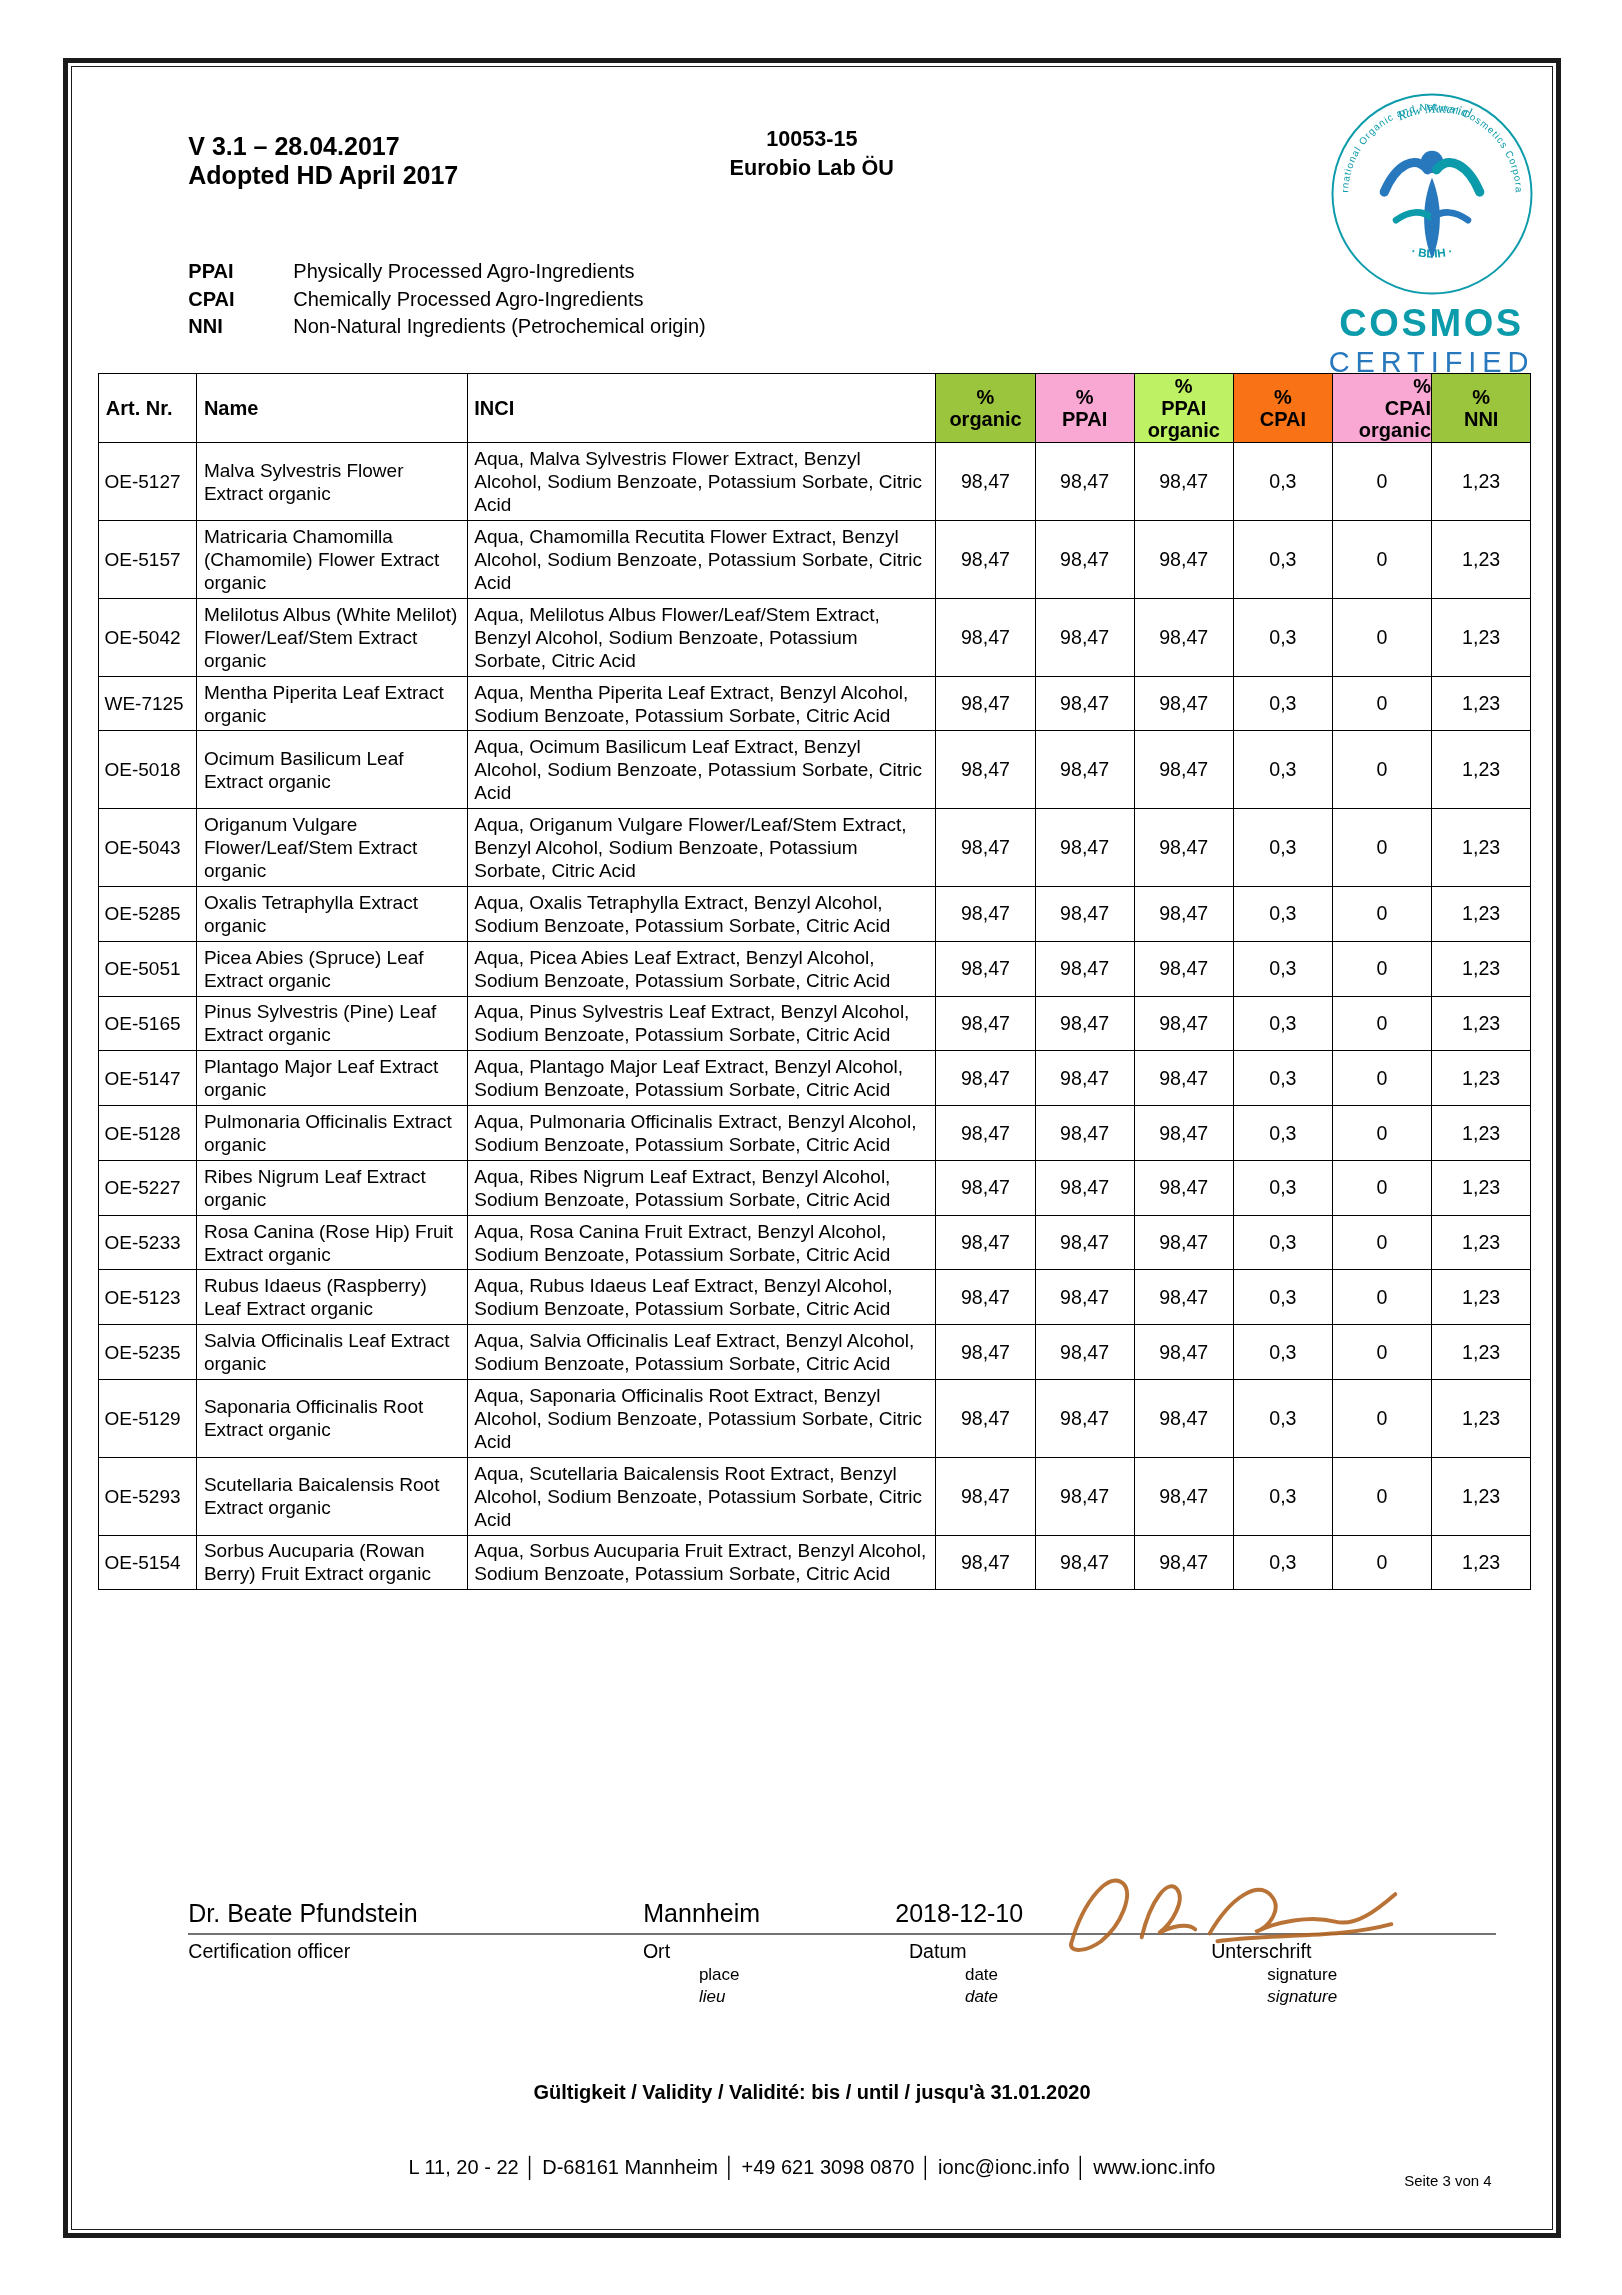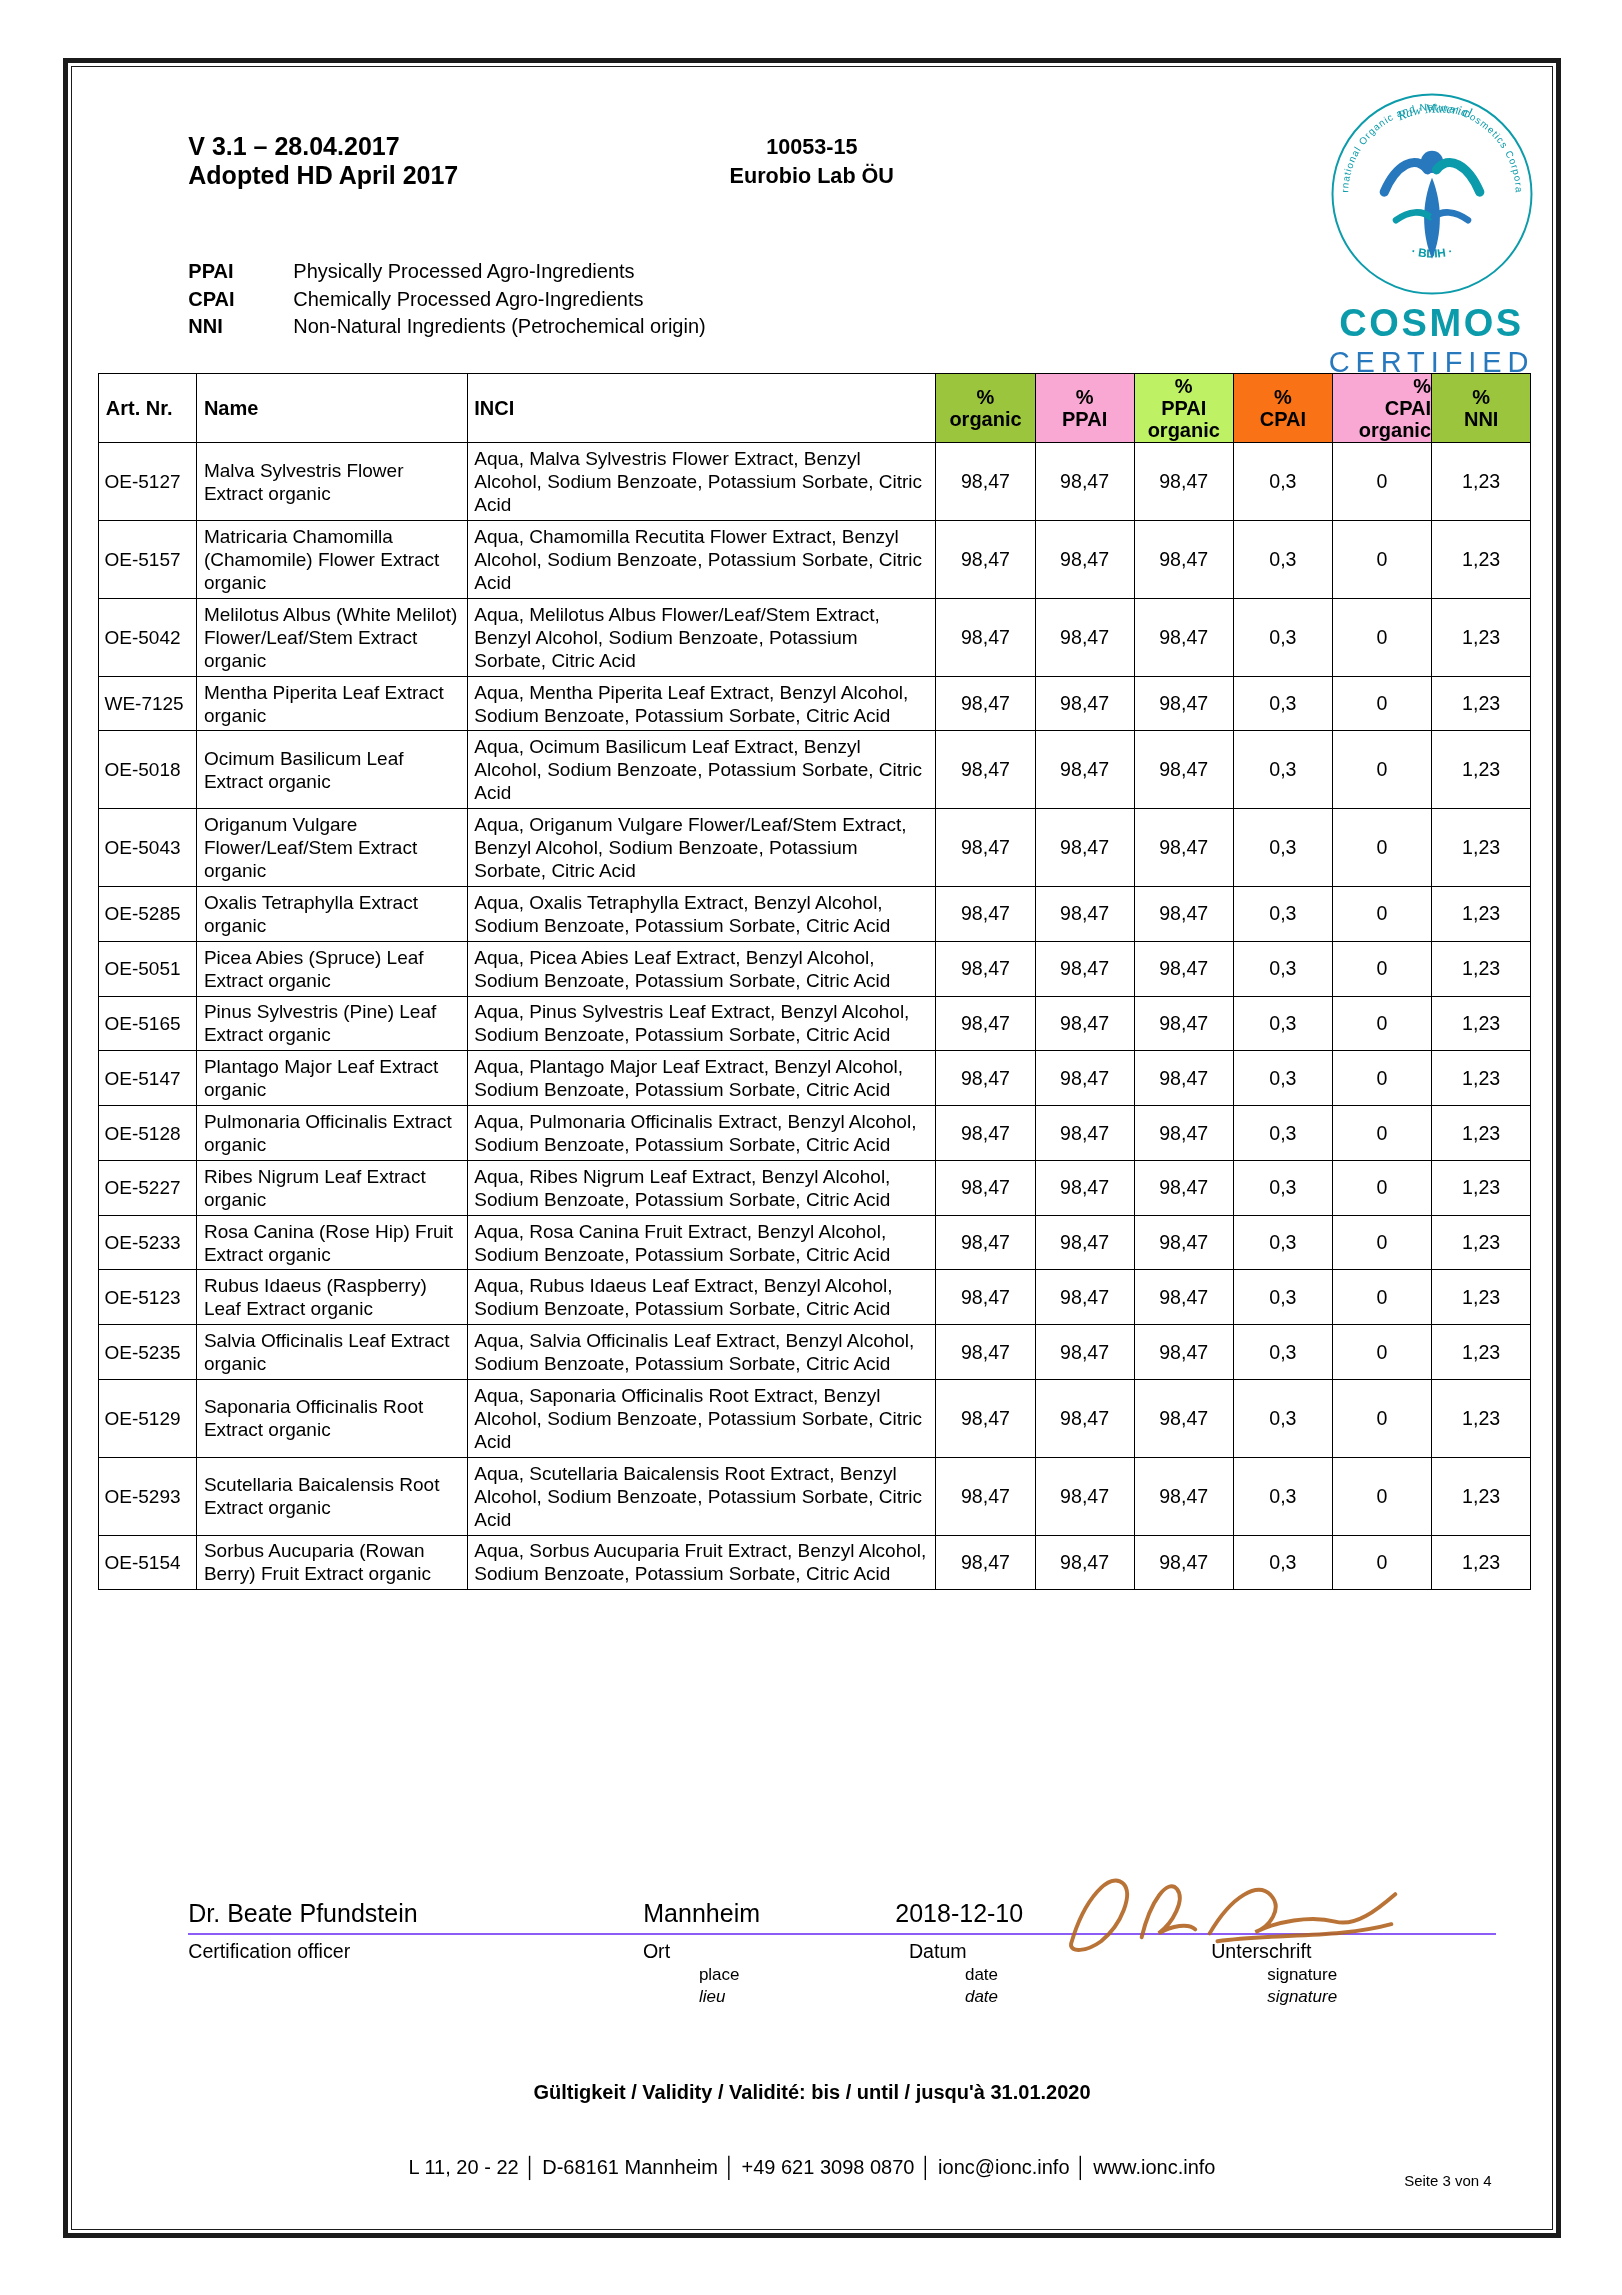--- a/index.html
+++ b/index.html
@@ -10,21 +10,21 @@
   }
   .frame-outer {
     position:absolute; left:63px; top:58px; width:1498px; height:2180px;
     border:5.2px solid #1b1b1b;
   }
   .frame-inner {
     position:absolute; inset:3.3px; border:1.3px solid #1b1b1b;
   }
   
   .hdr-left { position:absolute; left:116px; top:65px; font-size:25px; font-weight:bold; line-height:29px; }
-  .hdr-center { position:absolute; left:543px; top:65px; width:393px; text-align:center; font-size:21.6px; font-weight:bold; line-height:29px; }
+  .hdr-center { position:absolute; left:543px; top:57px; width:393px; text-align:center; font-size:21.6px; font-weight:bold; line-height:29px; }
   
   .logo { position:absolute; right:9.2px; top:18.3px; width:222px; text-align:center; }
   .logo svg { display:block; margin:0 auto; }
   .logo-cosmos { font-size:38px; font-weight:600; letter-spacing:2.6px; margin-top:-3.9px; }
   .logo-certified { font-size:29px; font-weight:500; letter-spacing:5.9px; margin-top:1.3px; }
   
   .legend { position:absolute; left:116px; top:191px; font-size:20px; line-height:27.5px; }
   .legend-row { display:flex; }
   .legend-abbr { width:105px; font-weight:bold; }
   
@@ -38,21 +38,21 @@
   th { height:69px; font-size:20px; font-weight:bold; vertical-align:middle; }
   th.left { text-align:left; padding-left:6.5px; }
   th.green { background:#9CC53E; text-align:center; word-spacing:589px; line-height:22px; }
   td { font-size:19px; vertical-align:middle; }
   td.art { padding:3.9px 5.2px; line-height:23px; }
   td.name { padding:3.9px 6.5px; line-height:23px; }
   td.inci { padding:3.9px 6.5px; line-height:23px; }
   td.val { text-align:center; font-size:19.6px; }
   
   .sig { position:absolute; left:116px; top:1832px; width:1308px; }
-  .sig-row { display:flex; align-items:flex-end; border-bottom:2px solid #8b5cf6; padding-bottom:5.2px; position:relative; }
+  .sig-row { display:flex; align-items:flex-end; border-bottom:2px solid #737373; padding-bottom:5.2px; position:relative; }
   .sig-c1 { width:455px; } .sig-c2 { width:252px; } .sig-c3 { width:291px; } .sig-c4 { width:307px; }
   .sig-big { font-size:25px; }
   .sig-labels { display:flex; padding-top:3.9px;gap:32px; }
   .sig-label-main { font-size:19.6px; line-height:25px; }
   .sig-label-sub { font-size:17px; line-height:21.6px; padding-left:56px; }
   .italic { font-style:italic; }
   .sig-ink { position:absolute; left:870px; top:-39px; width:366px; height:118px; overflow:visible; pointer-events:none; }
   
   .validity { position:absolute; left:0; top:2014px; width:100%; text-align:center; font-size:20px; font-weight:bold; }
   .foot-company { position:absolute; left:0; top:2059px; width:100%; text-align:center; font-size:20px; line-height:26px; }

